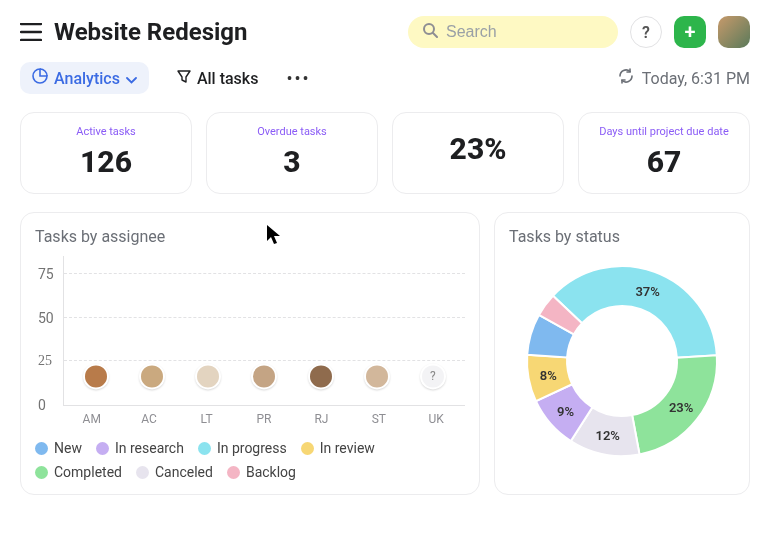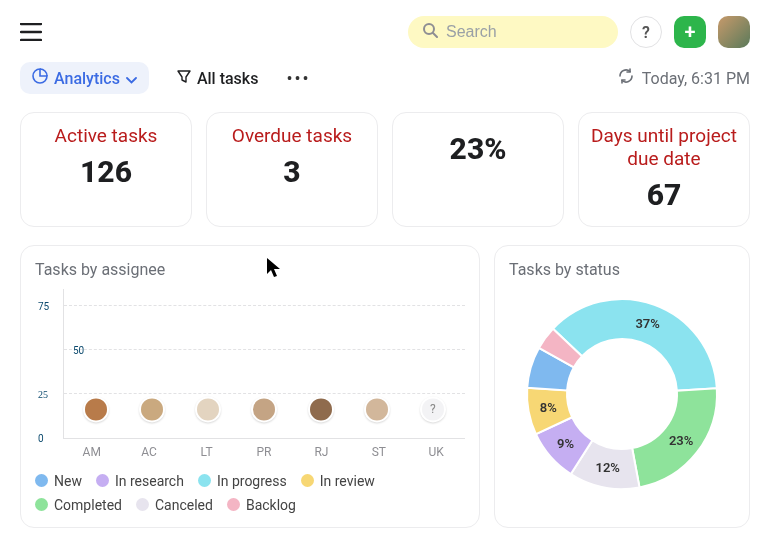--- a/index.html
+++ b/index.html
@@ -54,41 +54,41 @@
   .tool-link { display: inline-flex; align-items: center; gap: 6px; color: #1e1f21; font-weight: 500; }
   .tool-more { font-size: 18px; letter-spacing: 2px; color: #333; }
   .toolbar-spacer { flex: 1; }
   .refresh { display: inline-flex; align-items: center; gap: 8px; color: #6b6f76; }
   
   .kpis { display: flex; gap: 14px; margin-top: 18px; }
   .kpi {
     flex: 1; border: 1px solid #ececee; border-radius: 14px;
     padding: 12px 10px 14px; text-align: center;
   }
-  .kpi .label { color: #b91c1c; font-size: 19px; line-height: 1.2; }
+  .kpi .label { color: #8b5cf6; font-size: 11px; line-height: 1.2; }
   .kpi .value { font-size: 30px; font-weight: 800; margin-top: 6px; }
   
   .charts { display: flex; gap: 14px; margin-top: 18px; justify-content: flex-end; }
   .card {
     border: 1px solid #ececee; border-radius: 14px; padding: 14px;
   }
   .card-title { color: #6b6f76; font-size: 16px; margin-bottom: 10px; position: relative; }
   
   #bar-card { flex: 0 0 460px; position: relative; }
   #donut-card { flex: 1; }
   .barchart-wrap { position: relative; }
   .plot-area {
     position: relative;
     height: 150px;
     margin-left: 28px;
     border-left: 1px solid #e2e2e4;
     border-bottom: 1px solid #e2e2e4;
   }
   .ytick {
-    position: absolute; left: -26px; font-size: 10px; color: #0c4a6e;
+    position: absolute; left: -26px; font-size: 14px; color: #737373;
     transform: translateY(50%);
   }
   .gridline {
     position: absolute; left: 0; right: 0; height: 0;
     border-top: 1px dashed #e2e2e4;
   }
   .bars-row {
     position: absolute; left: 0; right: 0; bottom: 0; top: 0;
     display: flex; align-items: flex-end; justify-content: space-around;
     padding: 0 4px;
@@ -124,20 +124,21 @@
 </style>
 </head>
 <body>
 
 <div class="header">
   <span class="hamburger">
     <svg width="22" height="18" viewBox="0 0 22 18">
         <path d="M1 1h20M1 9h20M1 17h20" stroke="#1e1f21" stroke-width="2.4" stroke-linecap="round"></path>
       </svg>
   </span>
+  <h1 class="title">Website Redesign</h1>
   <div class="header-spacer"></div>
   <div class="search">
     <span>
       <svg width="16" height="16" viewBox="0 0 16 16">
           <circle cx="7" cy="7" r="5" stroke="#8e8e93" stroke-width="2" fill="none"></circle>
           <path d="M11 11l4 4" stroke="#8e8e93" stroke-width="2" stroke-linecap="round"></path>
         </svg>
     </span>
     <input placeholder="Search" style="">
   </div>
@@ -255,21 +256,21 @@
             <div class="bar-col">
               <div class="seg" style="height: 35.2941%; background: rgb(231, 228, 238);"></div>
               <div class="seg" style="height: 23.5294%; background: rgb(244, 181, 196);"></div>
               <div class="av-chip" style="bottom: 58.8235%; background: rgb(243, 243, 245);">?</div>
             </div>
           </div>
       <div class="ytick" style="bottom: 0%;">0</div>
           <div class="gridline" style="bottom: 29.4118%;"></div>
           <div class="ytick" style="bottom: 29.4118%; font-family: Liberation Serif, serif;">25</div>
           <div class="gridline" style="bottom: 58.8235%;"></div>
-          <div class="ytick" style="bottom: 58.8235%; margin-left: 35px;">50</div>
+          <div class="ytick" style="bottom: 58.8235%;">50</div>
           <div class="gridline" style="bottom: 88.2353%;"></div>
           <div class="ytick" style="bottom: 88.2353%;">75</div>
         </div>
       <div class="xlabels" id="xlabels">
           <span>AM</span>
           <span>AC</span>
           <span>LT</span>
           <span>PR</span>
           <span>RJ</span>
           <span>ST</span>

